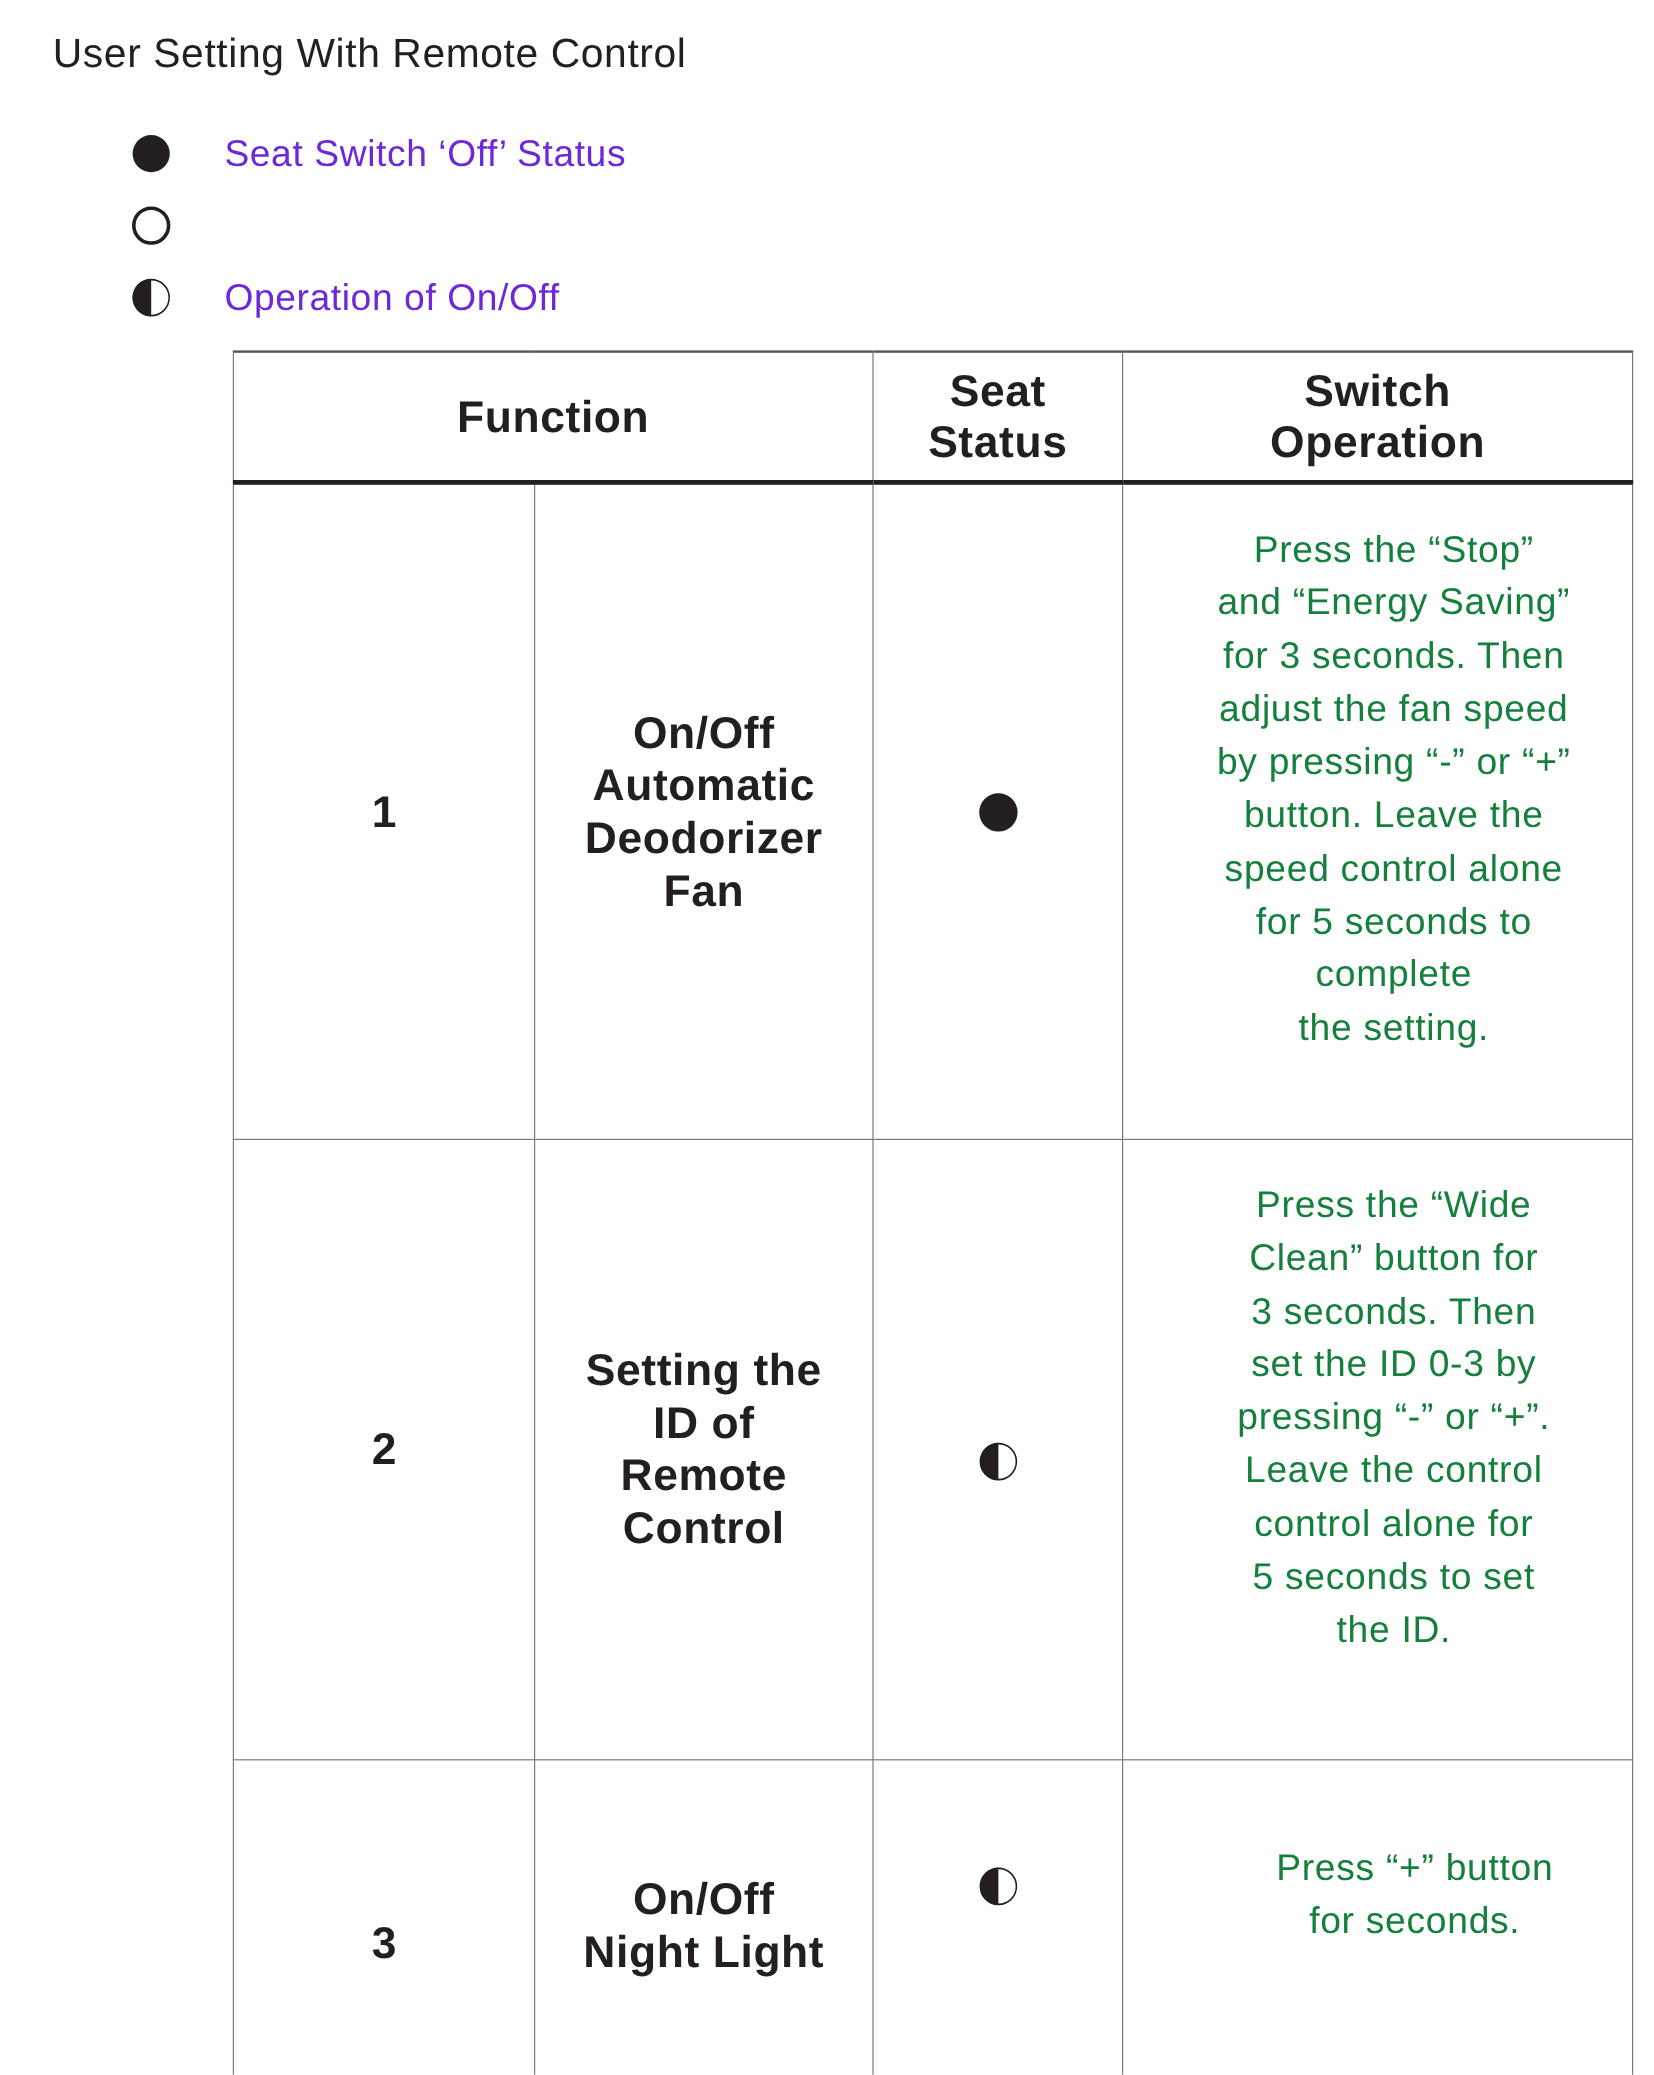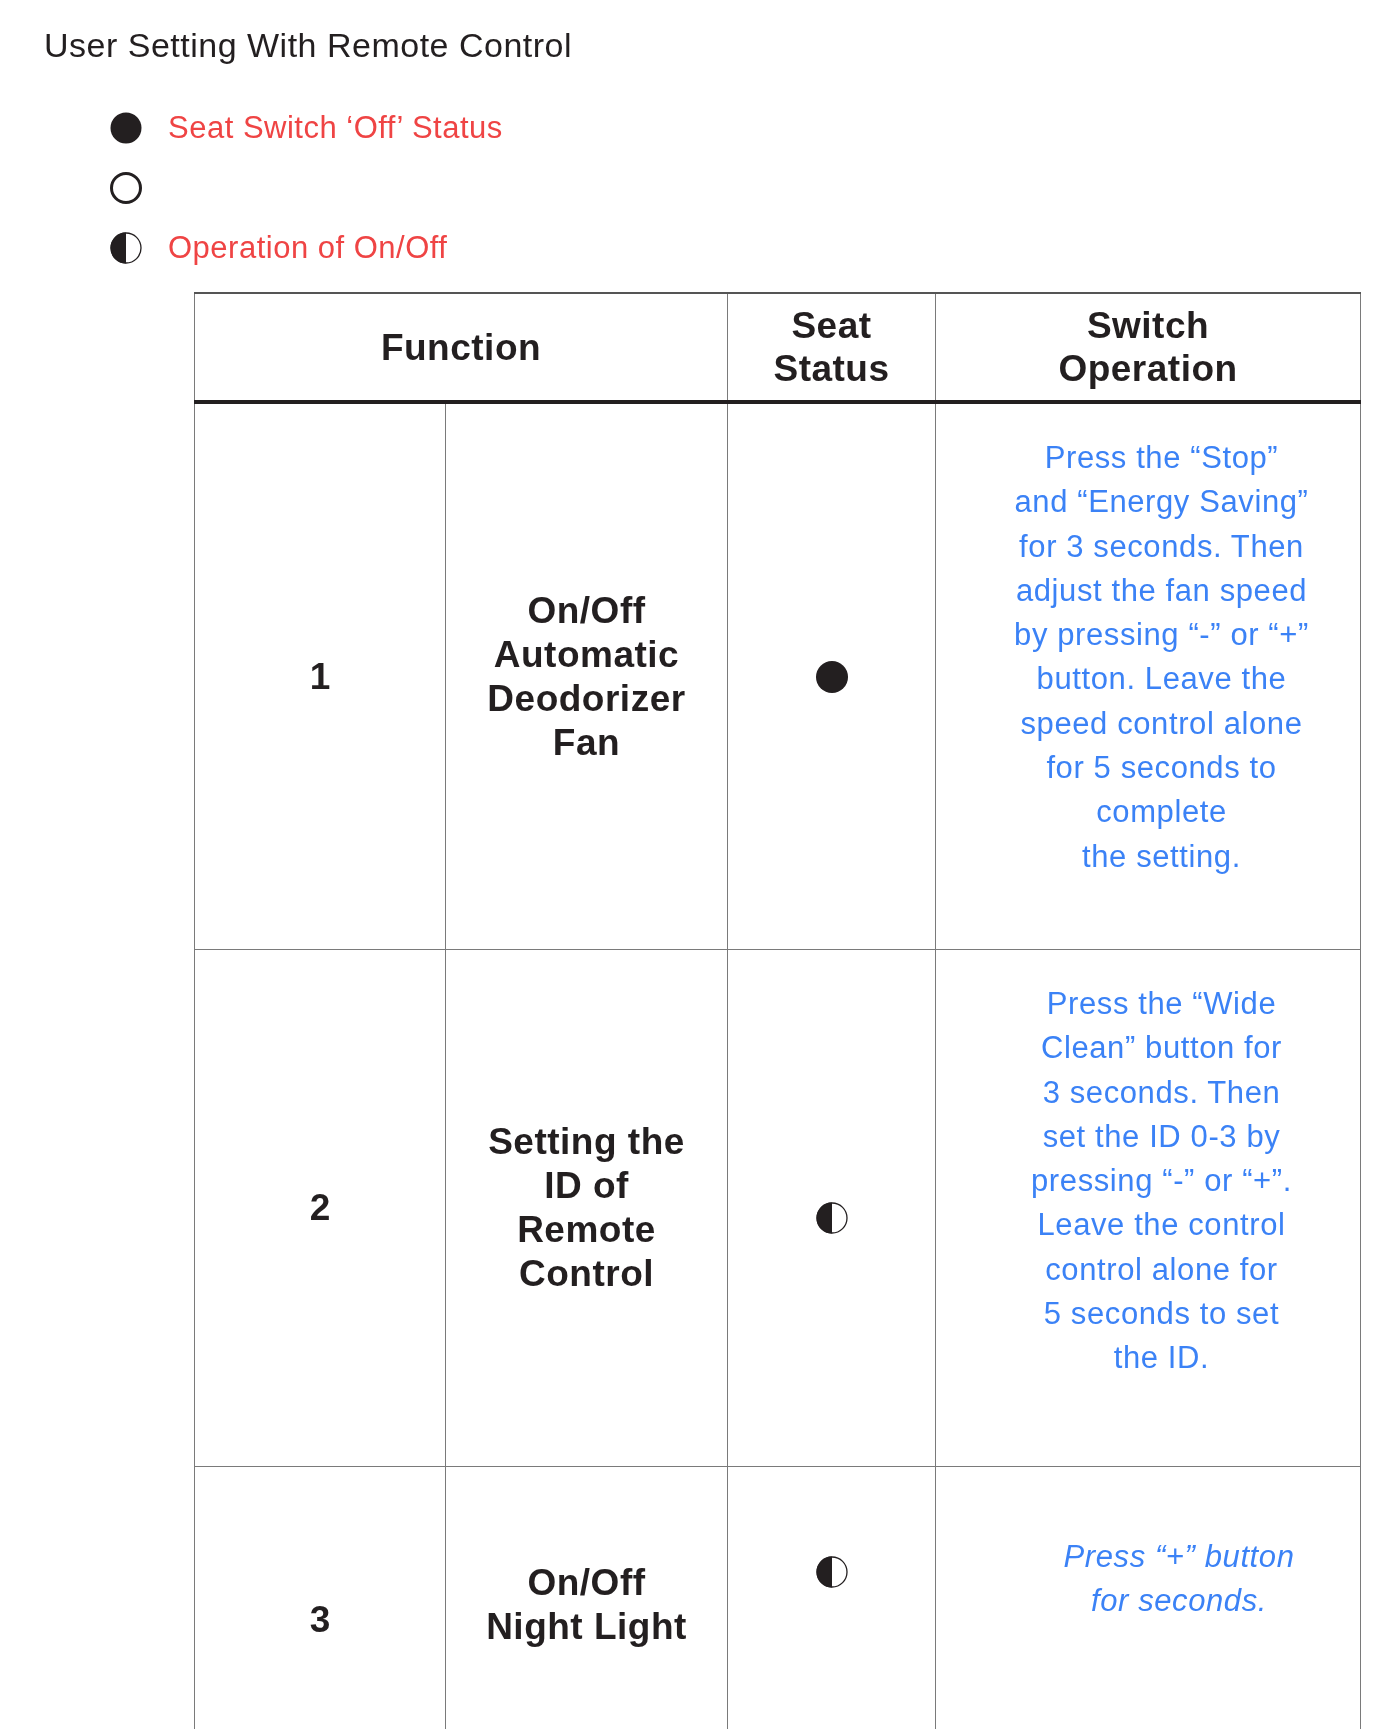--- a/index.html
+++ b/index.html
@@ -3,40 +3,40 @@
 <meta charset="utf-8">
 <style>
   html, body { margin:0; padding:0; background:#ffffff; }
   body { width:1378px; height:1729px; position:relative; overflow:hidden;
          font-family:"Liberation Sans", "DejaVu Sans", sans-serif; color:#231f20; }
   .title { position:absolute; left:44px; top:22px; font-size:34px; font-weight:normal;
            letter-spacing:0.5px; line-height:46px; white-space:nowrap; }
   .legend { position:absolute; left:108px; top:98px; }
   .legend-row { display:flex; align-items:center; height:60px; }
   .legend-icon { width:36px; height:36px; display:flex; align-items:center; justify-content:center; }
-  .legend-text { margin-left:24px; font-size:31px; letter-spacing:0.5px; color:#ef4444; white-space:nowrap; }
+  .legend-text { margin-left:43px; font-size:31px; letter-spacing:0.5px; color:#6d28d9; white-space:nowrap; }
 
   svg.state { display:block; }
 
   table.t { position:absolute; left:194px; top:292px; width:1166px; border-collapse:collapse;
             table-layout:fixed; }
   table.t td, table.t th { border:1.5px solid #7a7a7a; padding:0; text-align:center; vertical-align:middle; }
   table.t th { height:106px; font-size:37px; font-weight:bold; line-height:43px; letter-spacing:0.5px; border-top:2px solid #555; }
   table.t thead tr th { border-bottom:4px solid #231f20; }
   .num { font-size:37px; font-weight:bold; }
   .fname { font-size:37px; font-weight:bold; line-height:44px; letter-spacing:0.5px; padding:0 10px; }
   .op { text-align:right; vertical-align:top !important; font-size:31px; line-height:44.3px;
-        letter-spacing:0.6px; color:#3b82f6; }
+        letter-spacing:0.6px; color:#15803d; }
   .op-inner { padding-left:37px; padding-right:10px; }
   .row1 td { height:545px; }
   .row2 td { height:516px; }
   .row3 td { height:246px; }
   .row1 .op-inner { padding-top:32px; }
   .row2 .op-inner { padding-top:32px; }
-  .row3 .op-inner { padding-top:68px; padding-left:72px;font-style:italic; }
+  .row3 .op-inner { padding-top:68px; padding-left:72px; }
   .status-cell { position:relative; }
   .status-cell .icon-wrap { position:absolute; left:50%; transform:translate(-50%,-50%); }
   .row1 .icon-wrap { top:50%; margin-top:0px; }
   .row2 .icon-wrap { top:52%; }
   .row3 .icon-wrap { top:38%; }
   .row3 .num { padding-top:30px; }
   .row3 .fname { padding-top:0; }
 </style>
 </head>
 <body>

